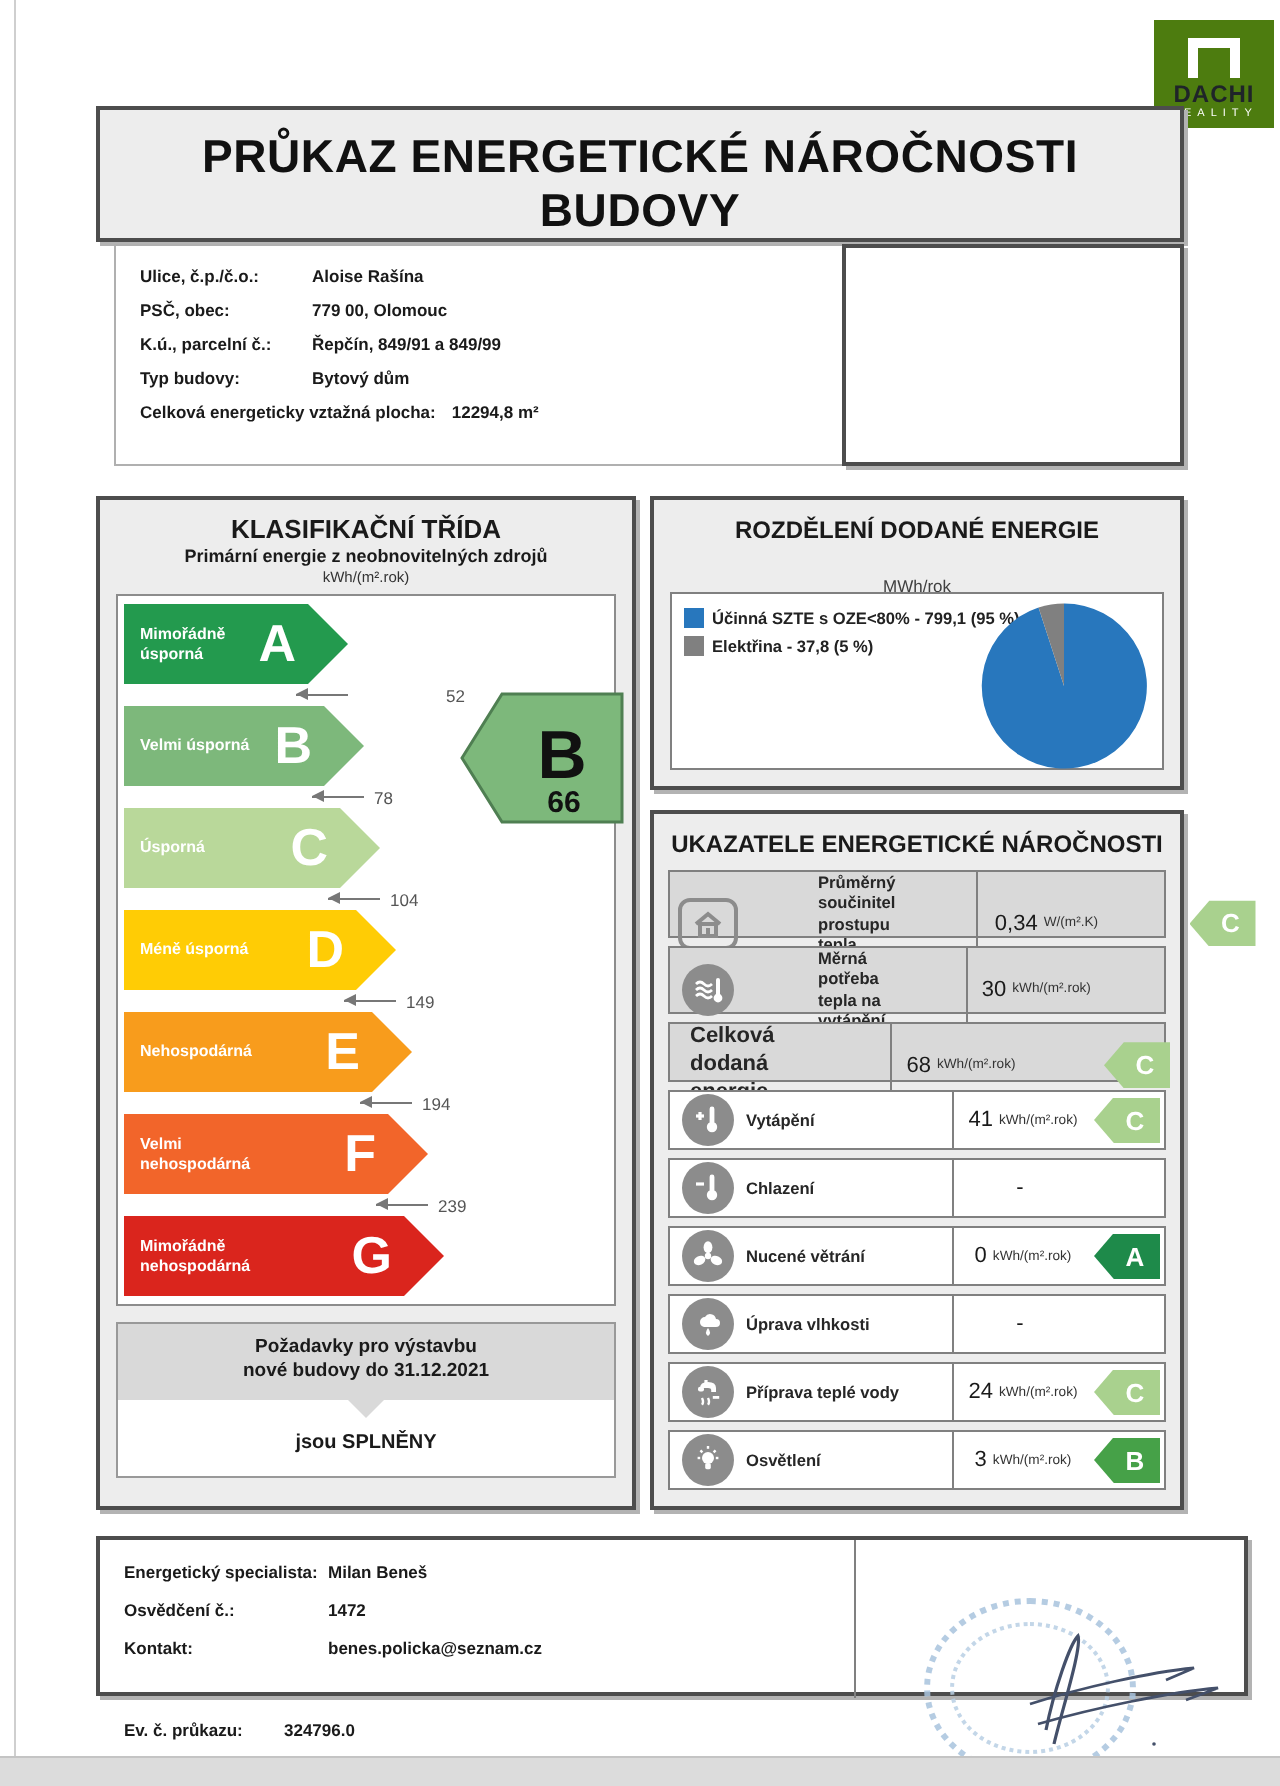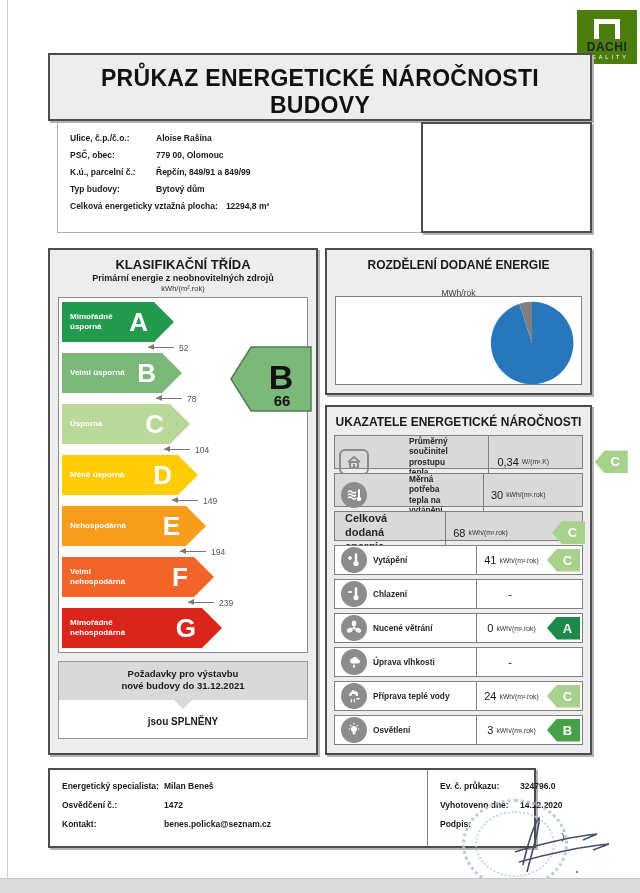--- a/index.html
+++ b/index.html
@@ -91,22 +91,22 @@
   .ind-row .value-cell { border-left:1px solid #808080; height:100%;
                          display:flex; align-items:center; justify-content:center; gap:3px; }
   .ind-row .val { font-size:11px; font-weight:normal; }
   .ind-row .unit { font-size:6.8px; color:#333; }
   .ind-row .arrow-cell { display:flex; align-items:center; justify-content:flex-end; padding-right:2px; }
   .class-arrow { width:33px; height:23px; clip-path:polygon(0 50%, 30% 0, 100% 0, 100% 100%, 30% 100%);
                  display:flex; align-items:center; justify-content:center; padding-left:8px;
                  color:#fff; font-size:13px; font-weight:bold; }
 
   
-  .footer-box { position:absolute; left:48px; top:768px; width:488px; height:80px; background:#fff;
-                border:2px solid #4d4d4d; box-shadow:2px 2px 0 #b3b3b3; display:flex; }
+  .footer-box { position:absolute; left:48px; top:768px; width:576px; height:80px; background:#fff;
+                border:2px solid #4d4d4d; box-shadow:2px 2px 0 #b3b3b3; display:flex;flex-direction:column; }
   .footer-left { width:378px; flex:none; border-right:1px solid #808080; padding:11px 12px; }
   .footer-right { flex:1; padding:11px 12px; position:relative; }
   .f-row { display:flex; font-size:8.5px; font-weight:bold; margin-bottom:9px; }
   .footer-left .f-lbl { width:102px; flex:none; }
   .footer-right .f-lbl { width:80px; flex:none; }
   .paren { position:absolute; right:10px; top:62px; font-size:9px; color:#333; }
 
   
   .stamp { position:absolute; left:462px; top:799px; width:106px; height:90px;
            border:3px dotted #a9c4de; border-radius:50%; opacity:0.85; }
@@ -164,21 +164,21 @@
     <div class="sub">Primární energie z neobnovitelných zdrojů</div>
     <div class="unit">kWh/(m².rok)</div>
   </div>
   <div class="bars-box">
 
     <div class="bar" style="width:112px;">
       <div class="bar-shape" style="background-color: rgb(35, 154, 78);"></div>
       <div class="bar-label">Mimořádně úsporná</div>
       <div class="bar-letter">A</div>
     </div>
-    <div class="marker" style="margin-left:86px;">
+    <div class="marker" style="margin-left:86px;gap:44px;">
       <span class="line"></span>
       <span class="num">52</span>
     </div>
 
     <div class="bar" style="width:120px;">
       <div class="bar-shape" style="background-color: rgb(125, 184, 123);"></div>
       <div class="bar-label">Velmi úsporná</div>
       <div class="bar-letter">B</div>
     </div>
     <div class="marker" style="margin-left:94px;">
@@ -248,20 +248,30 @@
     <div class="req-body">jsou SPLNĚNY</div>
   </div>
 </div>
 
 <div class="pie-panel">
   <div class="head">
     <h2>ROZDĚLENÍ DODANÉ ENERGIE</h2>
     <div class="unit">MWh/rok</div>
   </div>
   <div class="pie-inner">
+    <div class="legend">
+      <div class="legend-item">
+        <span class="legend-swatch" style="background-color: rgb(40, 119, 189);"></span>
+        <span class="legend-text">Účinná SZTE s OZE&lt;80% - 799,1 (95 %)</span>
+      </div>
+      <div class="legend-item">
+        <span class="legend-swatch" style="background-color: rgb(128, 128, 128);"></span>
+        <span class="legend-text">Elektřina - 37,8 (5 %)</span>
+      </div>
+    </div>
     <svg class="pie-svg" width="86" height="86" viewBox="0 0 100 100">
       <path d="M50,50 L50,2 A48,48 0 1 1 35.2,4.4 Z" style="fill: rgb(40, 119, 189);"></path>
       <path d="M50,50 L35.2,4.4 A48,48 0 0 1 50,2 Z" style="fill: rgb(128, 128, 128);"></path>
     </svg>
   </div>
 </div>
 
 <div class="ind-panel">
   <div class="head">UKAZATELE ENERGETICKÉ NÁROČNOSTI</div>
   <div class="ind-rows">

